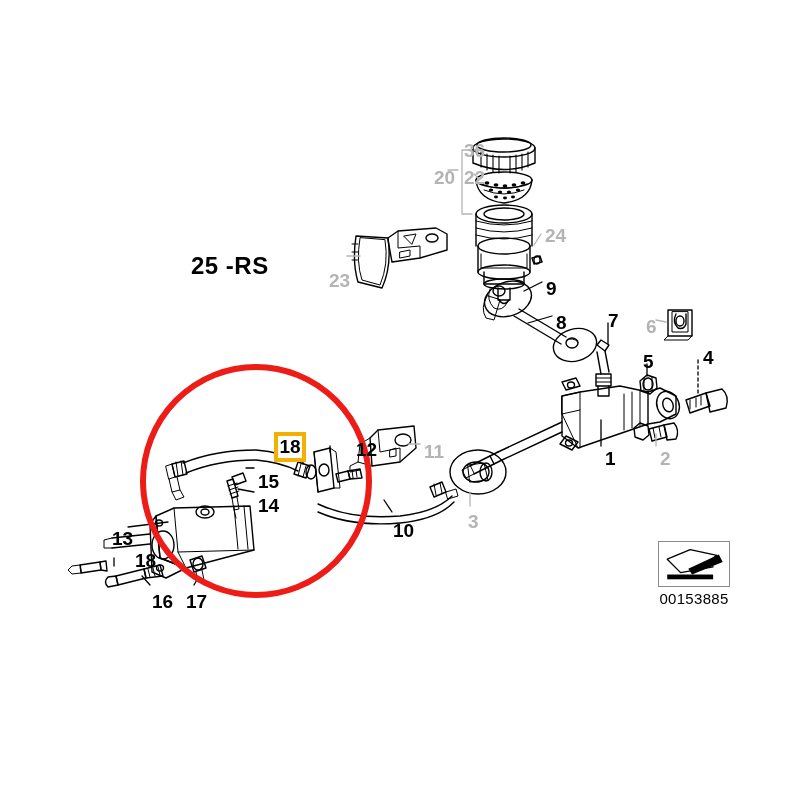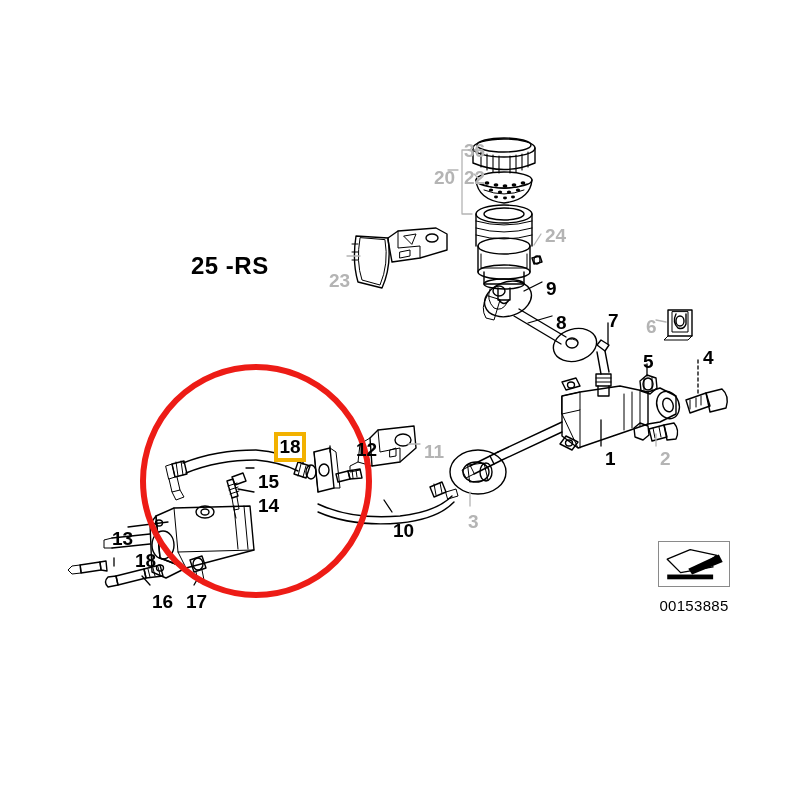--- a/index.html
+++ b/index.html
@@ -9,21 +9,21 @@
   .lbl{position:absolute;font-family:"Liberation Sans",sans-serif;font-weight:bold;
        font-size:19px;line-height:19px;color:#000;white-space:nowrap;}
   .lbl.dim{color:#b4b4b4;}
   .title{position:absolute;font-weight:bold;font-size:24px;color:#000;letter-spacing:.5px;}
   .hl{position:absolute;background:#ffffff;border:4px solid #F2B100;
       font-weight:bold;font-size:19px;color:#000;
       display:flex;align-items:center;justify-content:center;
       box-sizing:border-box;}
   #idbox{position:absolute;}
   #idbox .frame{width:72px;height:46px;border:1px solid #8a8a8a;background:#fff;box-sizing:border-box;}
-  #idnum{margin-top:10px;text-align:center;width:72px;font-size:15px;color:#000;
+  #idnum{margin-top:3px;text-align:center;width:72px;font-size:15px;color:#000;
          font-family:"Liberation Sans",sans-serif;letter-spacing:.3px;}
 </style>
 </head>
 <body>
 
 <div id="stage">
 
   <svg id="art" viewBox="0 0 800 800">
     <g fill="none" stroke="#000" stroke-width="1.4" stroke-linejoin="round" stroke-linecap="round">
 

